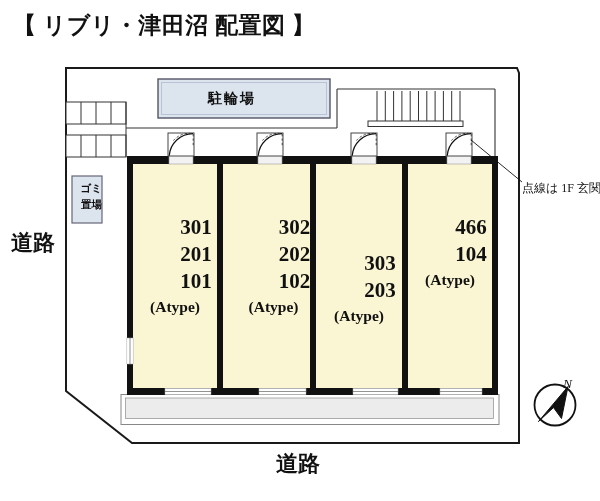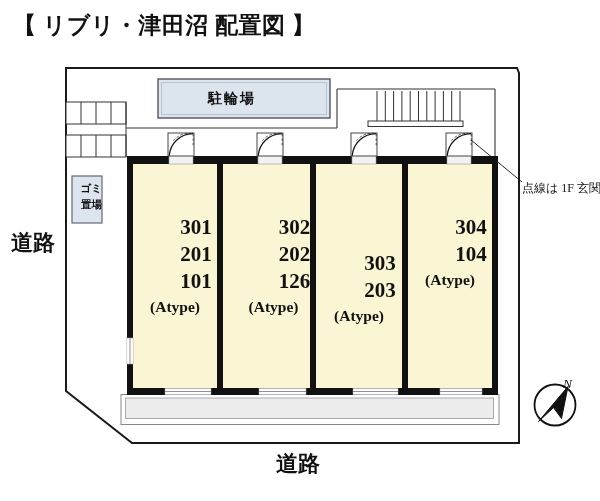--- a/index.html
+++ b/index.html
@@ -120,27 +120,27 @@
 
   <div class="abs unit-label u1">
     <div class="unit-num">301</div>
     <div class="unit-num">201</div>
     <div class="unit-num">101</div>
     <div class="unit-type">(Atype)</div>
   </div>
   <div class="abs unit-label u2">
     <div class="unit-num">302</div>
     <div class="unit-num">202</div>
-    <div class="unit-num">126</div>
+    <div class="unit-num">102</div>
     <div class="unit-type">(Atype)</div>
   </div>
   <div class="abs unit-label u3">
     <div class="unit-num">303</div>
     <div class="unit-num">203</div>
     <div class="unit-type">(Atype)</div>
   </div>
   <div class="abs unit-label u4">
-    <div class="unit-num">304</div>
+    <div class="unit-num">466</div>
     <div class="unit-num">104</div>
     <div class="unit-type">(Atype)</div>
   </div>
 
 </div>
 
 </body></html>

